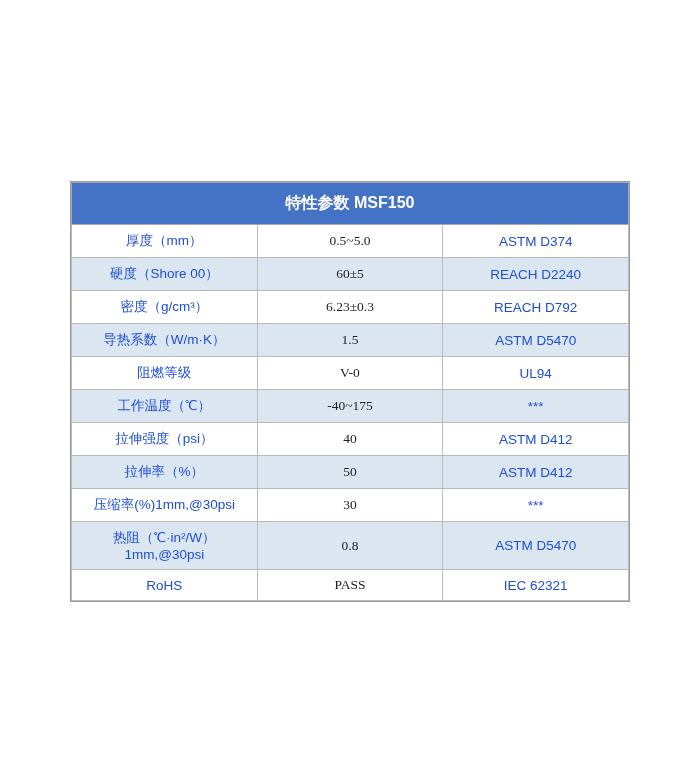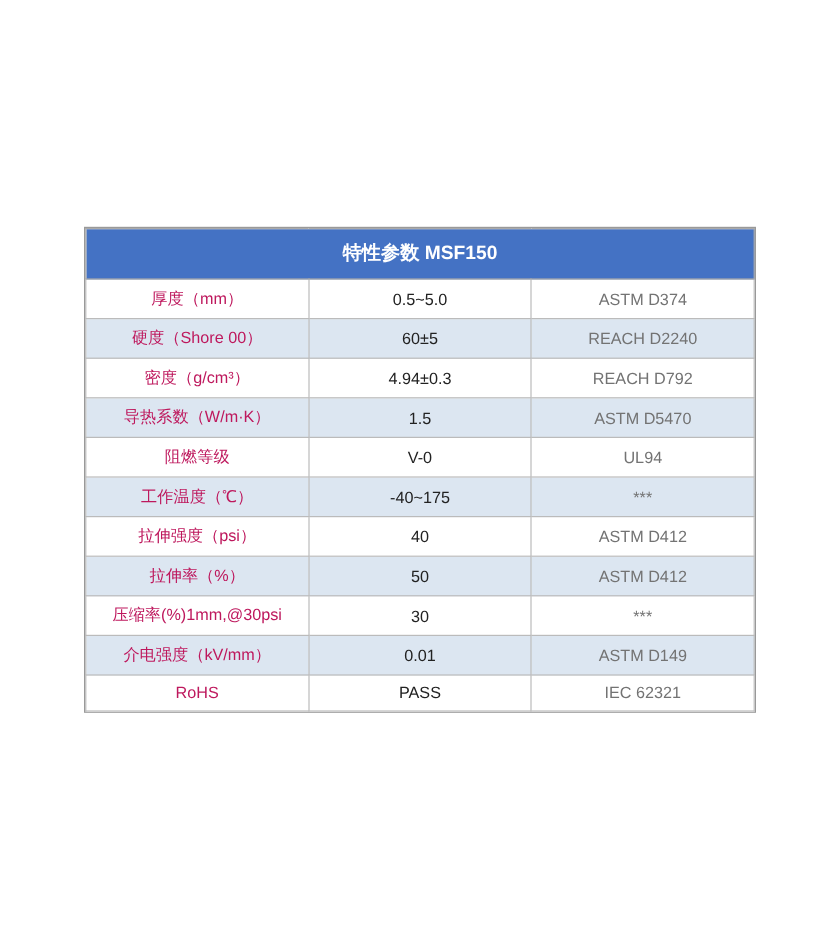--- a/index.html
+++ b/index.html
@@ -50,34 +50,35 @@
       background-color: #fff;
     }
 
     .data-row:nth-child(even) td {
       background-color: #dce6f1;
     }
 
     .col-property {
       width: 45%;
       text-align: center;
-      color: #be185d;
+      color: #1d4ed8;
       margin-top: 34px;
     }
 
     .col-value {
       width: 25%;
       text-align: center;
       color: #222;
+      font-family: Liberation Serif, serif;
     }
 
     .col-standard {
       width: 30%;
       text-align: center;
-      color: #737373;
+      color: #1d4ed8;
     }
 
     sup {
       font-size: 10px;
     }
   </style>
 </head>
 <body>
 
 <div class="table-container">
@@ -93,21 +94,21 @@
           <td class="col-value">0.5~5.0</td>
           <td class="col-standard">ASTM D374</td>
         </tr>
         <tr class="data-row">
           <td class="col-property">硬度（Shore 00）</td>
           <td class="col-value">60±5</td>
           <td class="col-standard">REACH D2240</td>
         </tr>
         <tr class="data-row">
           <td class="col-property">密度（g/cm³）</td>
-          <td class="col-value">4.94±0.3</td>
+          <td class="col-value">6.23±0.3</td>
           <td class="col-standard">REACH D792</td>
         </tr>
         <tr class="data-row">
           <td class="col-property">导热系数（W/m·K）</td>
           <td class="col-value">1.5</td>
           <td class="col-standard">ASTM D5470</td>
         </tr>
         <tr class="data-row">
           <td class="col-property">阻燃等级</td>
           <td class="col-value">V-0</td>
@@ -127,23 +128,23 @@
           <td class="col-property">拉伸率（%）</td>
           <td class="col-value">50</td>
           <td class="col-standard">ASTM D412</td>
         </tr>
         <tr class="data-row">
           <td class="col-property">压缩率(%)1mm,@30psi</td>
           <td class="col-value">30</td>
           <td class="col-standard">***</td>
         </tr>
         <tr class="data-row">
-          <td class="col-property">介电强度（kV/mm）</td>
-          <td class="col-value">0.01</td>
-          <td class="col-standard">ASTM D149</td>
+          <td class="col-property">热阻（℃·in²/W）1mm,@30psi</td>
+          <td class="col-value">0.8</td>
+          <td class="col-standard">ASTM D5470</td>
         </tr>
         <tr class="data-row">
           <td class="col-property">RoHS</td>
           <td class="col-value">PASS</td>
           <td class="col-standard">IEC 62321</td>
         </tr>
       </tbody>
   </table>
 </div>
 

